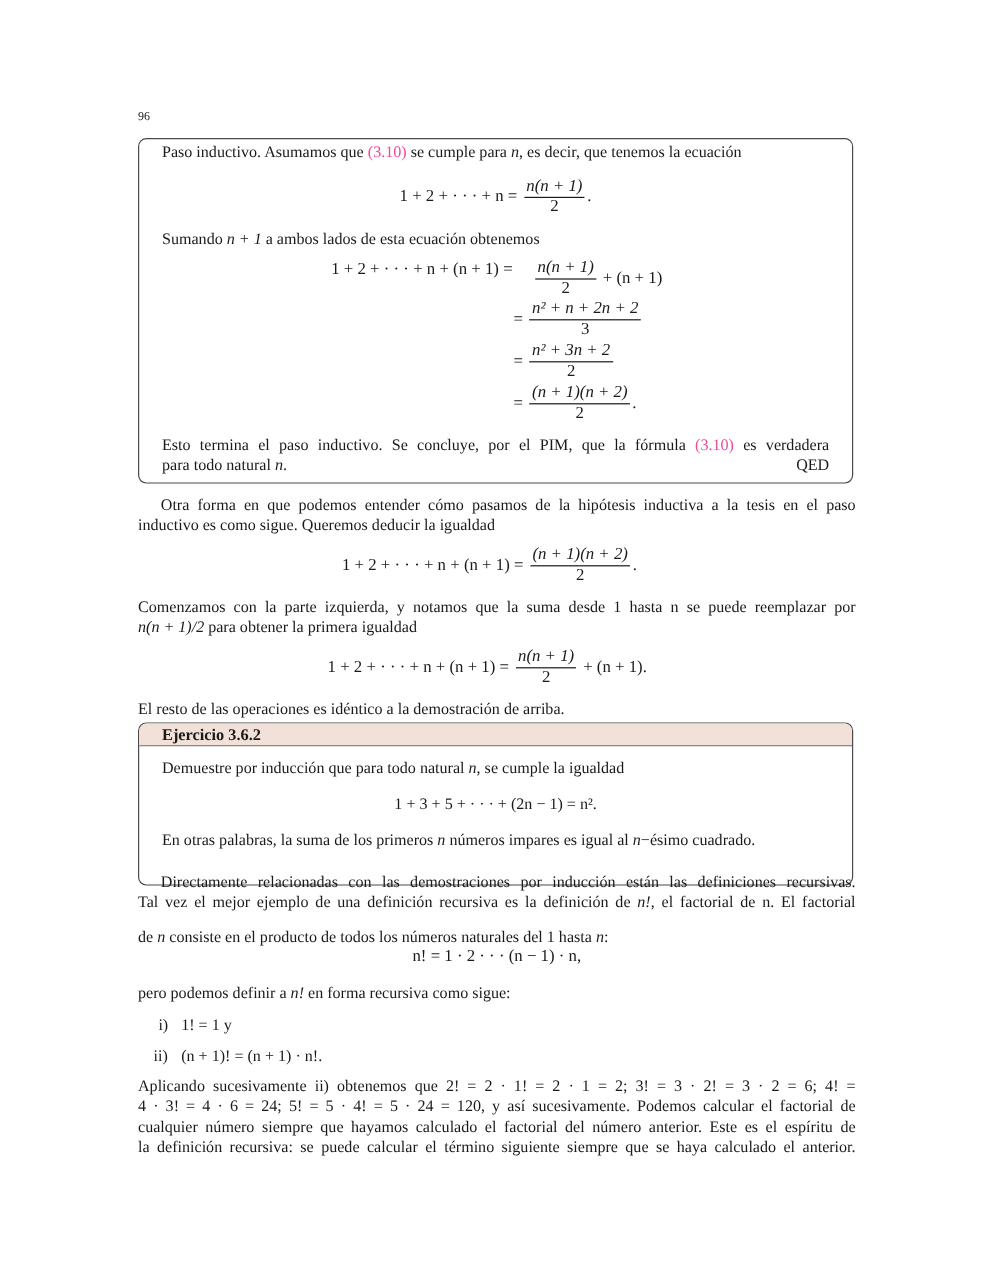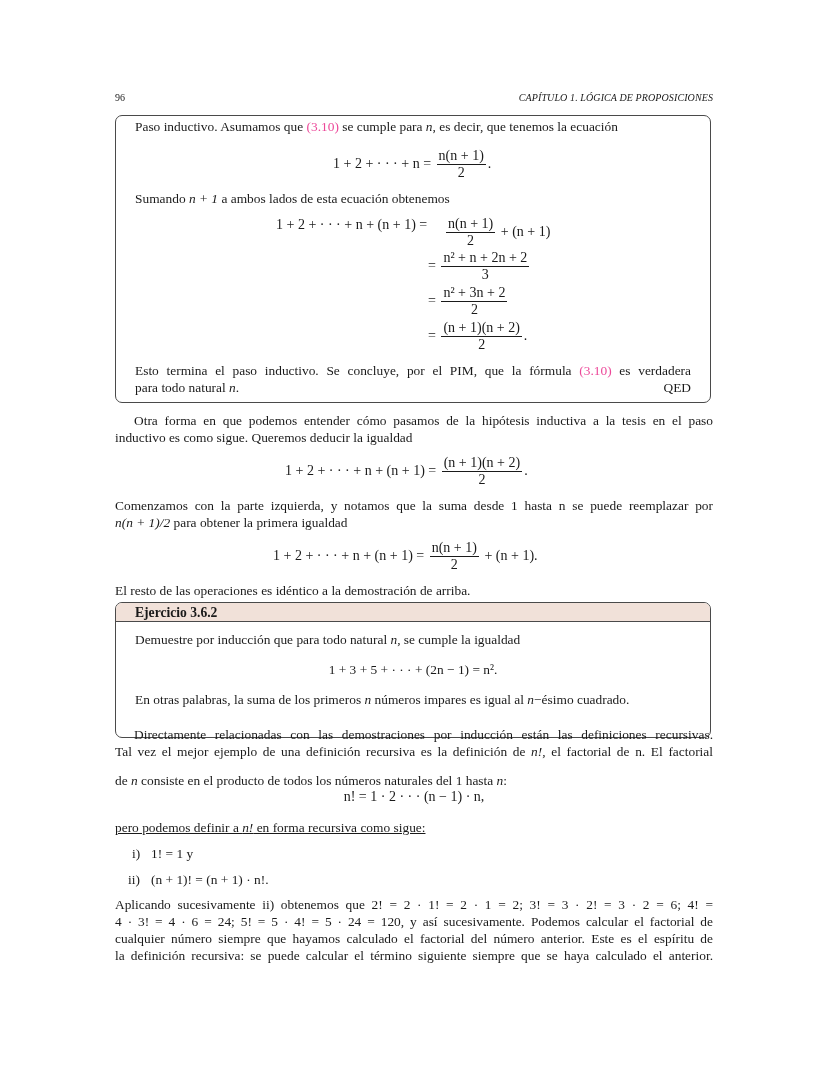--- a/index.html
+++ b/index.html
@@ -20,41 +20,40 @@
   .box1 { top: 115px; height: 288px; }
   .box-inner { position: absolute; left: 19px; right: 19px; }
   .line { position: absolute; left: 0; right: 0; white-space: nowrap; }
   .justify { text-align: justify; text-align-last: justify; white-space: normal; }
   .ital { }
   .m { font-style: italic; }
   .ref { color: #ec4899; }
   .center { text-align: center; }
   .eq { position: absolute; white-space: nowrap; font-family: "Liberation Serif", serif; font-size: 14px; }
   .frac { display: inline-block; vertical-align: middle; text-align: center; margin: 0 2px; }
-  .frac .num { display: block; padding: 0 2px; border-bottom: 1px solid #1a1a1a; line-height: 16px; }
+  .frac .num { display: block; padding: 0 2px; border-bottom: 1px solid #1a1a1a; line-height: 16px; font-style: italic; }
   .frac .den { display: block; line-height: 16px; }
   .qed { position: absolute; right: 0; top: 0; }
   .ex-box { top: 602px; height: 136px; }
   .ex-head {
     position: absolute; left: 0; right: 0; top: 0; height: 18px;
     background: #f1e1d9; border-bottom: 1.3px solid #4a4a4a;
     border-radius: 6px 6px 0 0;
   }
   .ex-title { position: absolute; left: 19px; top: 1px; font-weight: bold; font-size: 13.6px; }
   .p { position: absolute; left: 0; width: 598px; }
   .list-item { position: absolute; white-space: nowrap; }
 </style>
 </head>
 <body>
 
 <div class="page">
 
   <div class="header">
     <span class="pnum">96</span>
-    <span class="chap">CAPÍTULO 1.  LÓGICA DE PROPOSICIONES</span>
   </div>
 
   <div class="box box1">
     <div class="box-inner" style="top:2px;">
       <div class="line" style="top:0;">
         <span class="ital">Paso inductivo.</span><span> Asumamos que </span><span class="ref">(3.10)</span><span> se cumple para </span><span class="m">n</span><span>, es decir, que tenemos la ecuación</span>
       </div>
 
       <div class="eq" style="top:30px; left:198px;">
         <span>1 + 2 + · · · + n =</span>
@@ -147,21 +146,21 @@
     <div class="line" style="top:46px;">
       <span>de </span><span class="m">n</span><span> consiste en el producto de todos los números naturales del 1 hasta </span><span class="m">n</span><span>:</span>
     </div>
   </div>
 
   <div class="p center" style="top:788px;">
     <span class="m" style="font-style:normal; font-size:14px;">n! = 1 · 2 · · · (n − 1) · n,</span>
   </div>
 
   <div class="p" style="top:819px;">
-    <div class="line" style="top:0;text-decoration:underline;">
+    <div class="line" style="top:0;">
       <span>pero podemos definir a </span><span class="m">n!</span><span> en forma recursiva como sigue:</span>
     </div>
   </div>
 
   <div>
     <div class="list-item" style="top:845px; left:17px;">
       <span style="display:inline-block; width:19px;">i)</span><span>1! = 1 y</span>
     </div>
     <div class="list-item" style="top:871px; left:13px;">
       <span style="display:inline-block; width:23px;">ii)</span><span>(n + 1)! = (n + 1) · n!.</span>

